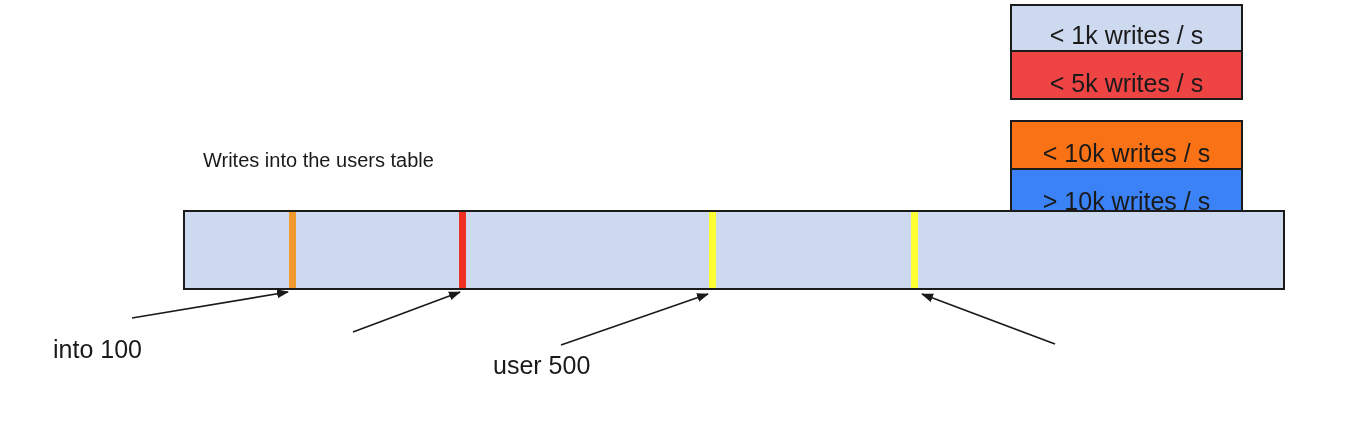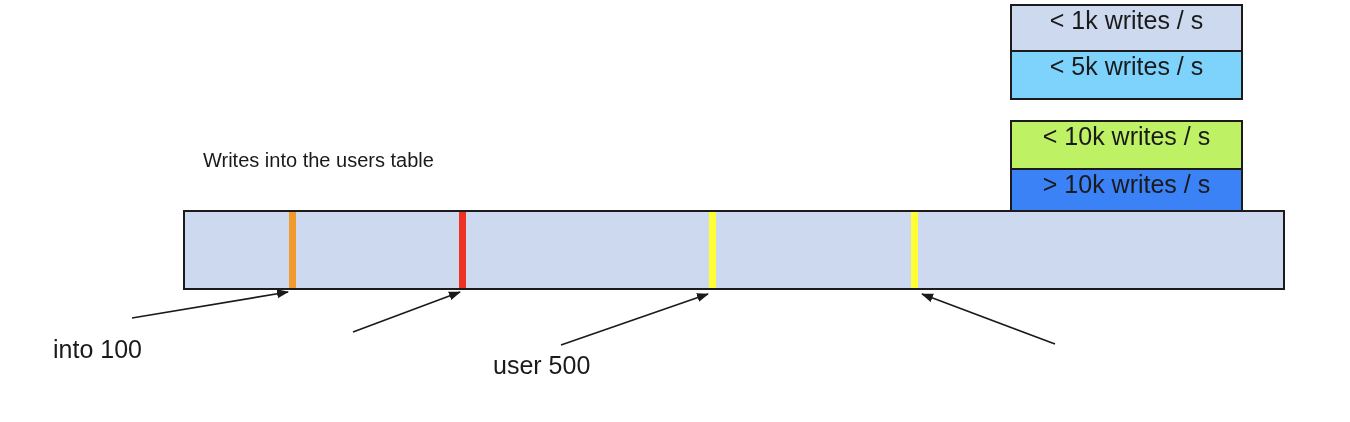--- a/index.html
+++ b/index.html
@@ -16,21 +16,21 @@
   .title {
     position: absolute; left: 203px; top: 145px;
     font-size: 20px; line-height: 30px; white-space: nowrap;
   }
 
   .legend { position: absolute; left: 1010px; top: 4px; width: 233px; }
   .legend-row {
     box-sizing: border-box;
     width: 233px; height: 50px; margin-top: -2px;
     border: 2px solid #1b1b1b;
-    display: flex; align-items: flex-start; justify-content: center;
+    display: flex; align-items: flex-end; justify-content: center;
     font-size: 25px; white-space: nowrap;
   }
   .legend-row:first-child { height: 48px; margin-top: 0; }
 
   .bar {
     position: absolute; left: 183px; top: 210px;
     width: 1102px; height: 80px;
     box-sizing: border-box;
     border: 2px solid #1b1b1b;
   }
@@ -46,24 +46,24 @@
 <body>
 
 <div class="canvas">
 
   <div class="title">Writes into the users table</div>
 
   <div class="legend">
     <div class="legend-row" style="background-color: rgb(205, 217, 239);">
       <span>&lt; 1k writes / s</span>
     </div>
-    <div class="legend-row" style="background-color: #7dd3fc;">
+    <div class="legend-row" style="background-color: #ef4444;">
       <span>&lt; 5k writes / s</span>
     </div>
-    <div class="legend-row" style="background-color: #bef264; margin-top: 20px;">
+    <div class="legend-row" style="background-color: #f97316; margin-top: 20px;">
       <span>&lt; 10k writes / s</span>
     </div>
     <div class="legend-row" style="background-color: #3b82f6;">
       <span>&gt; 10k writes / s</span>
     </div>
   </div>
 
   <div class="bar" style="background-color: rgb(205, 217, 239);">
     <div class="stripe" style="left: 104px; background-color: rgb(240, 154, 45);"></div>
     <div class="stripe" style="left: 274px; background-color: rgb(238, 49, 35);"></div>

